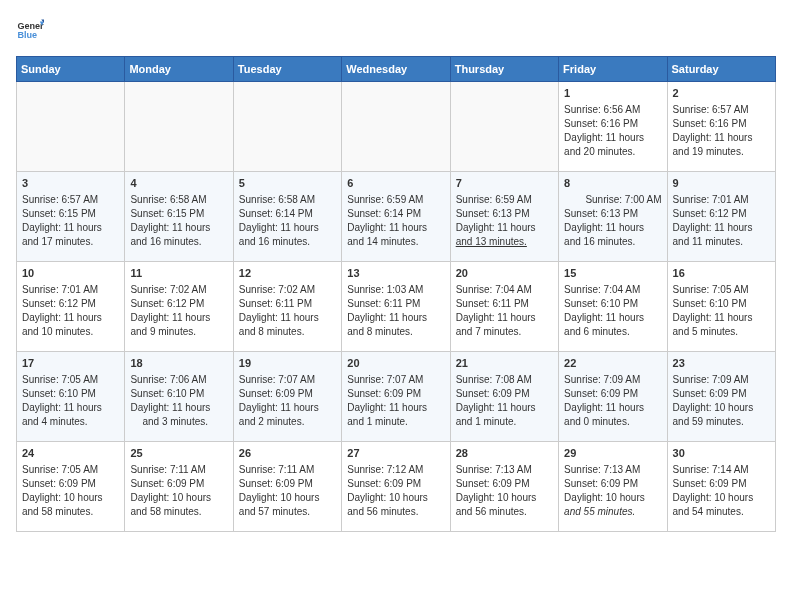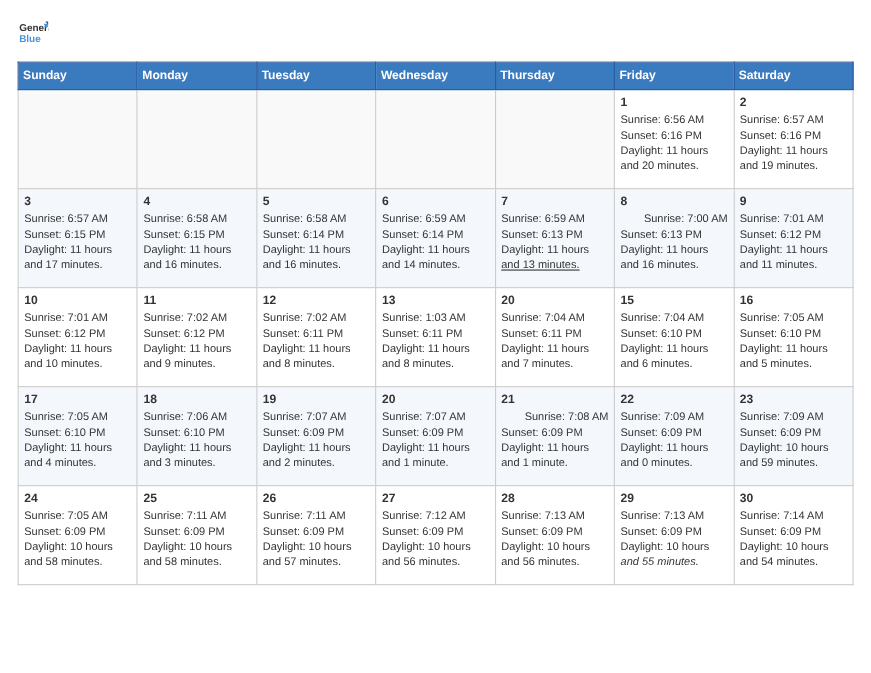--- a/index.html
+++ b/index.html
@@ -238,39 +238,39 @@
           <span style="display: block;">Sunrise: 7:05 AM</span>
           <span style="display: block;">Sunset: 6:10 PM</span>
           <span style="display: block;">Daylight: 11 hours</span>
           <span style="display: block;">and 4 minutes.</span>
         </td>
         <td>
           <span class="day-num">18</span>
           <span style="display: block;">Sunrise: 7:06 AM</span>
           <span style="display: block;">Sunset: 6:10 PM</span>
           <span style="display: block;">Daylight: 11 hours</span>
-          <span style="display: block;">and 3 minutes.</span>
+          <span style="display: block; margin-left: 12px;">and 3 minutes.</span>
         </td>
         <td>
           <span class="day-num">19</span>
           <span style="display: block;">Sunrise: 7:07 AM</span>
           <span style="display: block;">Sunset: 6:09 PM</span>
           <span style="display: block;">Daylight: 11 hours</span>
           <span style="display: block;">and 2 minutes.</span>
         </td>
         <td>
           <span class="day-num">20</span>
           <span style="display: block;">Sunrise: 7:07 AM</span>
           <span style="display: block;">Sunset: 6:09 PM</span>
           <span style="display: block;">Daylight: 11 hours</span>
           <span style="display: block;">and 1 minute.</span>
         </td>
         <td>
           <span class="day-num">21</span>
-          <span style="display: block; text-align: right;">Sunrise: 7:08 AM</span>
+          <span style="display: block;">Sunrise: 7:08 AM</span>
           <span style="display: block;">Sunset: 6:09 PM</span>
           <span style="display: block;">Daylight: 11 hours</span>
           <span style="display: block;">and 1 minute.</span>
         </td>
         <td>
           <span class="day-num">22</span>
           <span style="display: block;">Sunrise: 7:09 AM</span>
           <span style="display: block;">Sunset: 6:09 PM</span>
           <span style="display: block;">Daylight: 11 hours</span>
           <span style="display: block;">and 0 minutes.</span>

